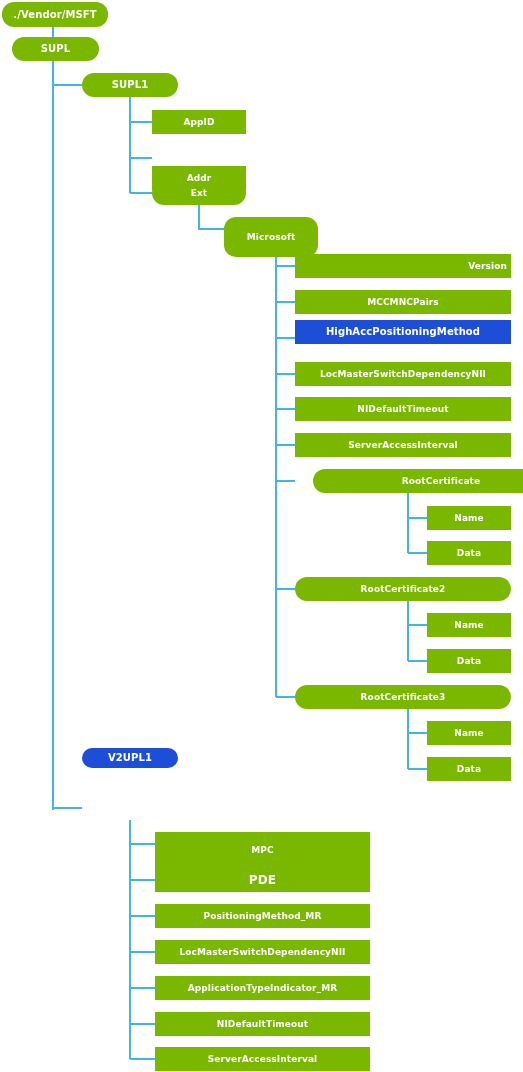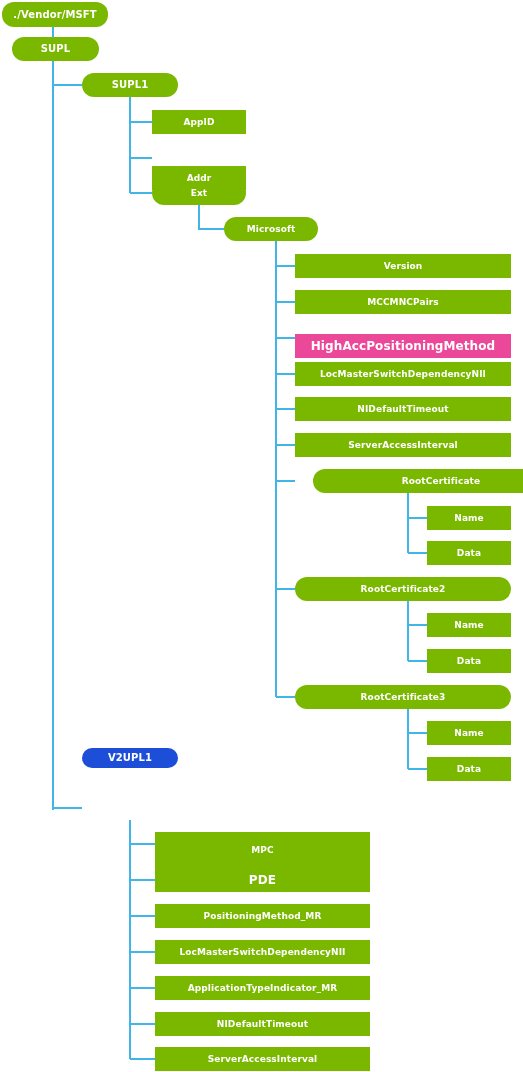--- a/index.html
+++ b/index.html
@@ -77,30 +77,30 @@
       </div>
       <div class="node rect" style="left: 152px; top: 110px; width: 94px; height: 24px; background: rgb(122, 184, 0); color: rgb(255, 255, 255); font-size: 9px;">
         <span class="label">AppID</span>
       </div>
       <div class="node rect" style="left: 152px; top: 146px; width: 94px; height: 24px; background: rgb(122, 184, 0); color: rgb(255, 255, 255); font-size: 9px; margin-top: 20px;">
         <span class="label">Addr</span>
       </div>
       <div class="node rounded" style="left: 152px; top: 181px; width: 94px; height: 24px; background: rgb(122, 184, 0); color: rgb(255, 255, 255); font-size: 9px;">
         <span class="label">Ext</span>
       </div>
-      <div class="node rounded" style="left: 224px; top: 217px; width: 94px; height: 24px; background: rgb(122, 184, 0); color: rgb(255, 255, 255); font-size: 9px;">
+      <div class="node rounded" style="left: 224px; top: 217px; width: 94px; height: 40px; background: rgb(122, 184, 0); color: rgb(255, 255, 255); font-size: 9px;">
         <span class="label">Microsoft</span>
       </div>
-      <div class="node rect" style="left: 295px; top: 254px; width: 216px; height: 24px; background: rgb(122, 184, 0); color: rgb(255, 255, 255); font-size: 9px;">
+      <div class="node rect" style="left: 295px; top: 254px; width: 216px; height: 24px; background: rgb(122, 184, 0); color: rgb(255, 255, 255); font-size: 9px; justify-content: flex-end;">
         <span class="label">Version</span>
       </div>
       <div class="node rect" style="left: 295px; top: 290px; width: 216px; height: 24px; background: rgb(122, 184, 0); color: rgb(255, 255, 255); font-size: 9px;">
         <span class="label">MCCMNCPairs</span>
       </div>
-      <div class="node rect" style="left: 295px; top: 334px; width: 216px; height: 24px; background: #ec4899; color: rgb(255, 255, 255); font-size: 12px;">
+      <div class="node rect" style="left: 295px; top: 320px; width: 216px; height: 24px; background: #1d4ed8; color: rgb(255, 255, 255); font-size: 10px;">
         <span class="label">HighAccPositioningMethod</span>
       </div>
       <div class="node rect" style="left: 295px; top: 362px; width: 216px; height: 24px; background: rgb(122, 184, 0); color: rgb(255, 255, 255); font-size: 9px;">
         <span class="label">LocMasterSwitchDependencyNII</span>
       </div>
       <div class="node rect" style="left: 295px; top: 397px; width: 216px; height: 24px; background: rgb(122, 184, 0); color: rgb(255, 255, 255); font-size: 9px;">
         <span class="label">NIDefaultTimeout</span>
       </div>
       <div class="node rect" style="left: 295px; top: 433px; width: 216px; height: 24px; background: rgb(122, 184, 0); color: rgb(255, 255, 255); font-size: 9px;">
         <span class="label">ServerAccessInterval</span>

